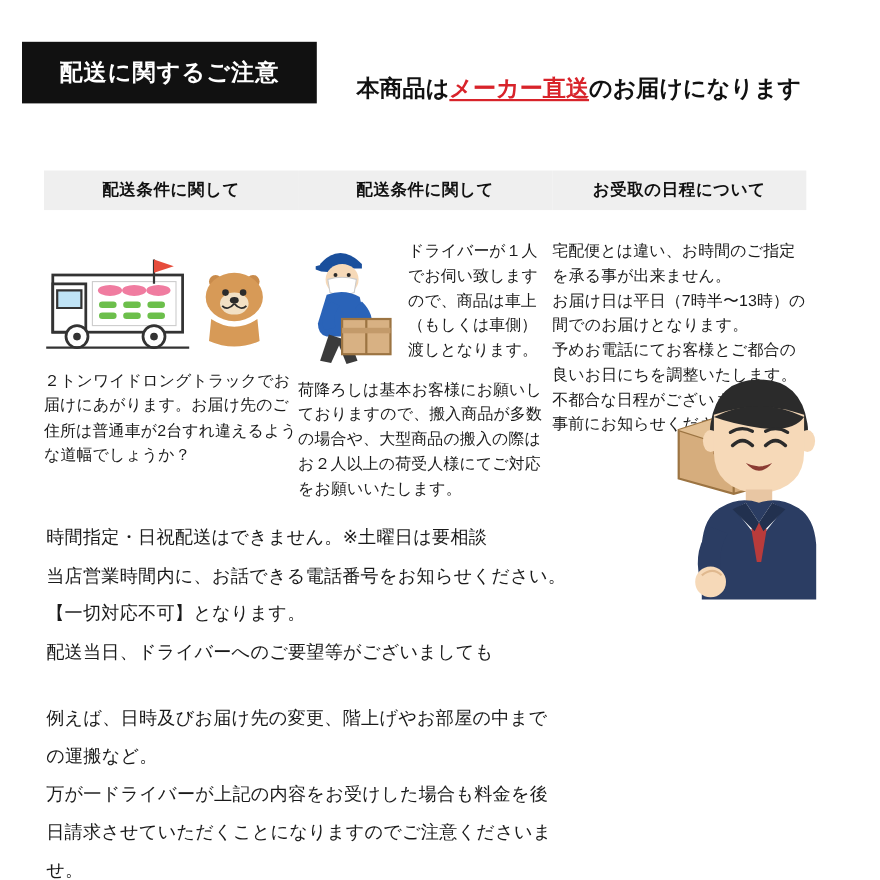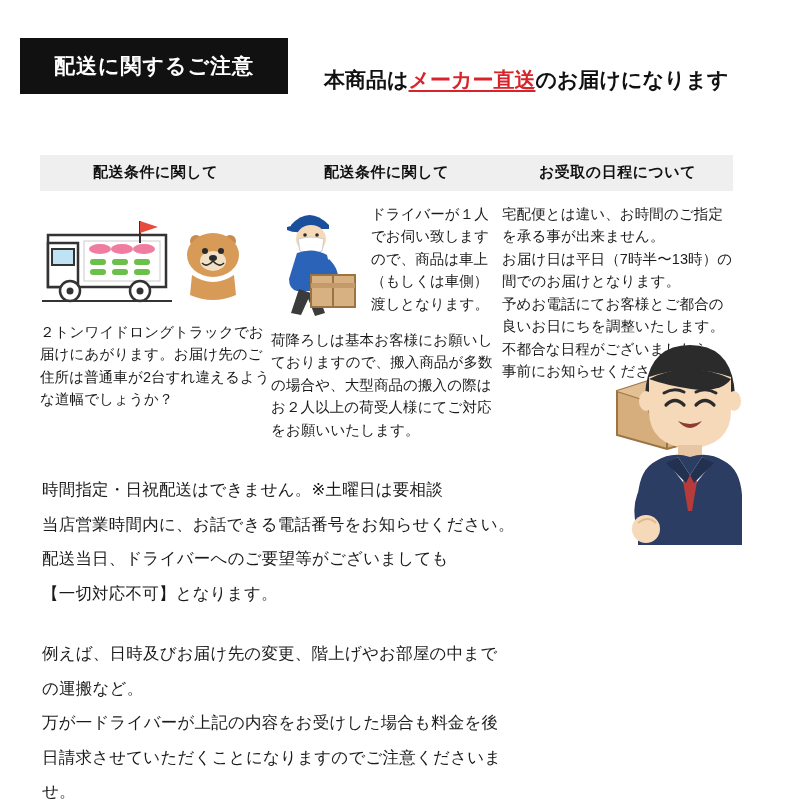--- a/index.html
+++ b/index.html
@@ -76,21 +76,21 @@
   .col-head {
     background: #efefef;
     color: #111111;
     font-size: 15px;
     font-weight: bold;
     text-align: center;
     padding: 8px 0 9px 0;
     letter-spacing: 0.5px;
   }
   .col-body {
-    margin-top: 12px;
+    margin-top: 27px;
   }
   .col-illus {
     height: 118px;
     position: relative;
   }
   .col-text {
     font-size: 14.5px;
     line-height: 1.55;
     color: #1a1a1a;
     letter-spacing: 0.1px;
@@ -272,22 +272,22 @@
           <line x1="42" y1="20" x2="42" y2="52" stroke="#b58a5c" stroke-width="1.5"></line>
         </svg>
       </div>
     </div>
 
   </div>
 
   <div class="notes">
     <p>時間指定・日祝配送はできません。※土曜日は要相談</p>
     <p>当店営業時間内に、お話できる電話番号をお知らせください。</p>
+    <p>【一切対応不可】となります。</p>
     <p>配送当日、ドライバーへのご要望等がございましても</p>
-    <p>【一切対応不可】となります。</p>
     <div class="gap"></div>
     <p>例えば、日時及びお届け先の変更、階上げやお部屋の中まで</p>
     <p>の運搬など。</p>
     <p>万が一ドライバーが上記の内容をお受けした場合も料金を後</p>
     <p>日請求させていただくことになりますのでご注意くださいま</p>
     <p>せ。</p>
   </div>
 
   <div class="footer-illus">
     <svg width="150" height="215" viewBox="0 0 150 215" xmlns="http://www.w3.org/2000/svg">

